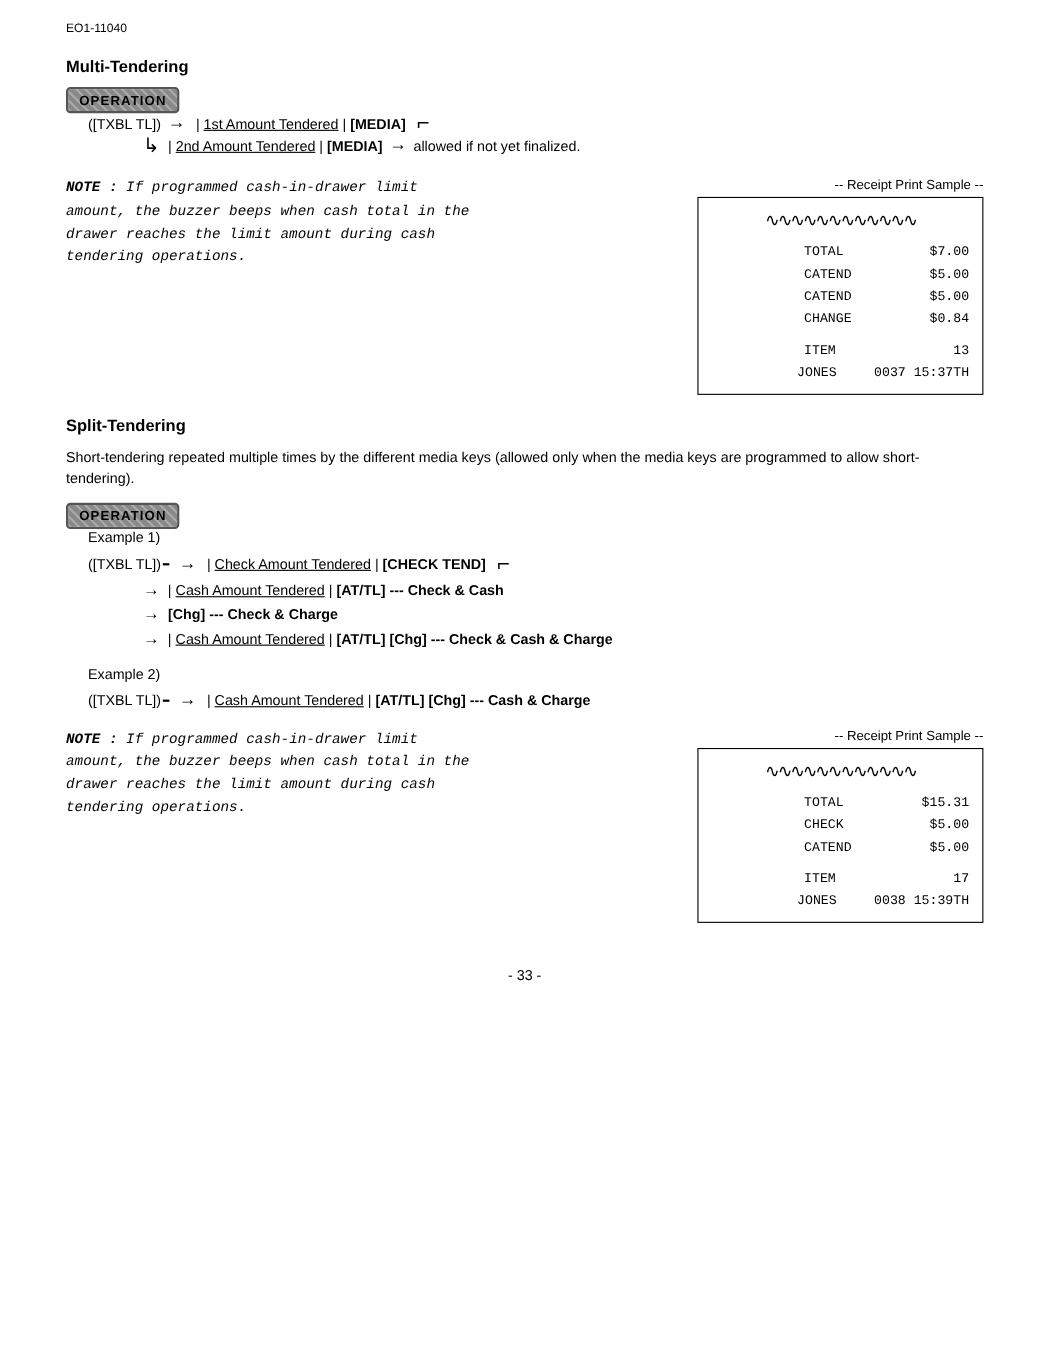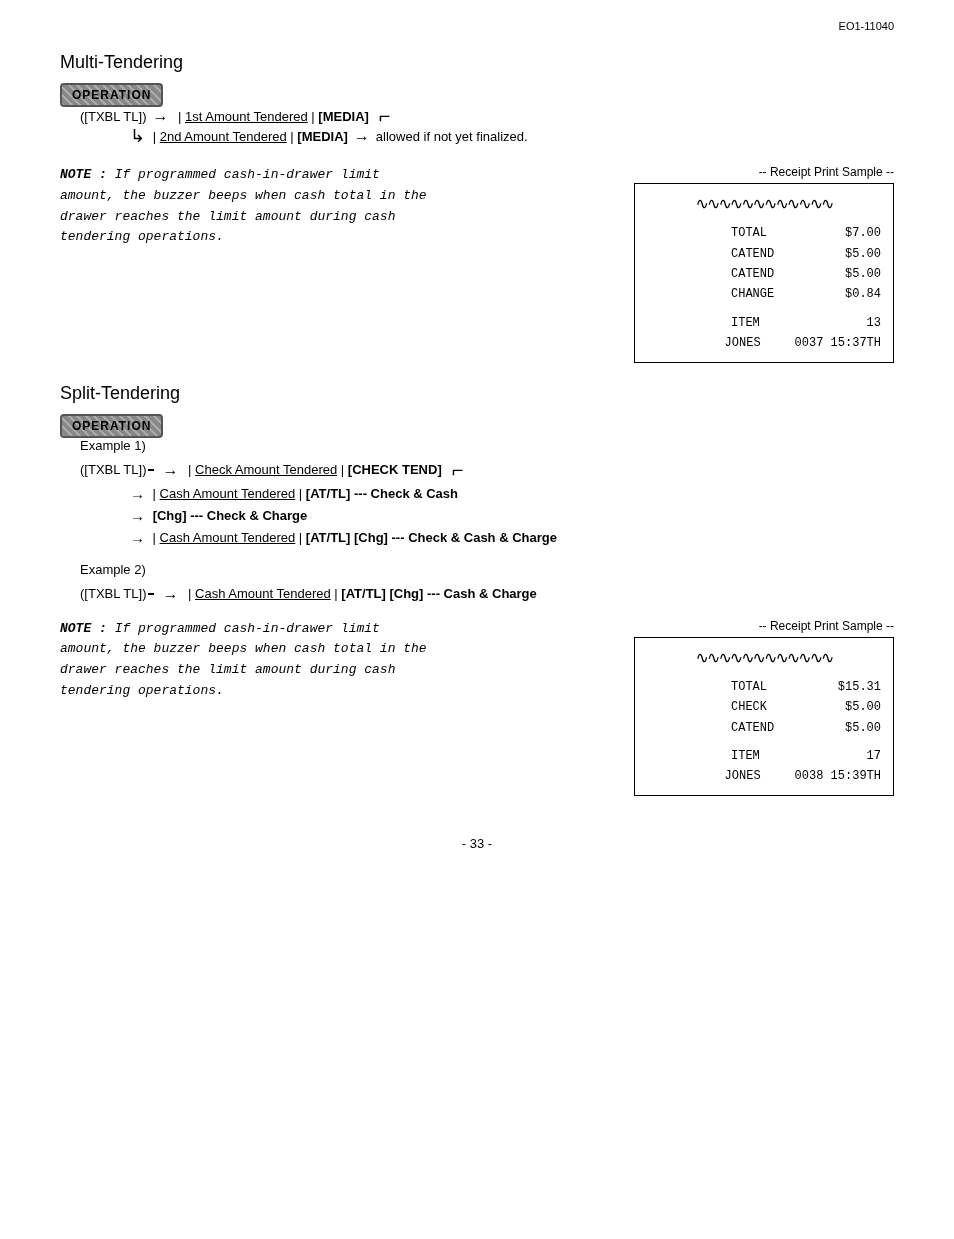--- a/index.html
+++ b/index.html
@@ -6,27 +6,26 @@
     body {
       font-family: Arial, sans-serif;
       font-size: 13px;
       background: #fff;
       color: #000;
       width: 954px;
       min-height: 1239px;
       padding: 20px 60px 40px 60px;
     }
     .page-header {
-      text-align: right;
       font-size: 11px;
       margin-bottom: 20px;
     }
     h2 {
-      font-size: 18px;
-      font-weight: normal;
+      font-size: 15px;
+      font-weight: bold;
       margin-bottom: 10px;
     }
     p {
       font-size: 13px;
       line-height: 1.5;
       margin-bottom: 12px;
     }
     .operation-badge {
       display: inline-block;
       background: #888;
@@ -233,20 +232,21 @@
           <span class="label">JONES</span>
           <span class="value">0037 15:37TH</span>
         </div>
       </div>
     </div>
   </div>
 </div>
 
 <div>
   <h2>Split-Tendering</h2>
+  <p>Short-tendering repeated multiple times by the different media keys (allowed only when the media keys are programmed to allow short-tendering).</p>
 
   <div class="operation-badge">OPERATION</div>
 
   
   <div class="example-label">Example 1)</div>
 
   <div class="split-flow">
 
     <div class="split-row">
       <span>([TXBL TL])</span>

